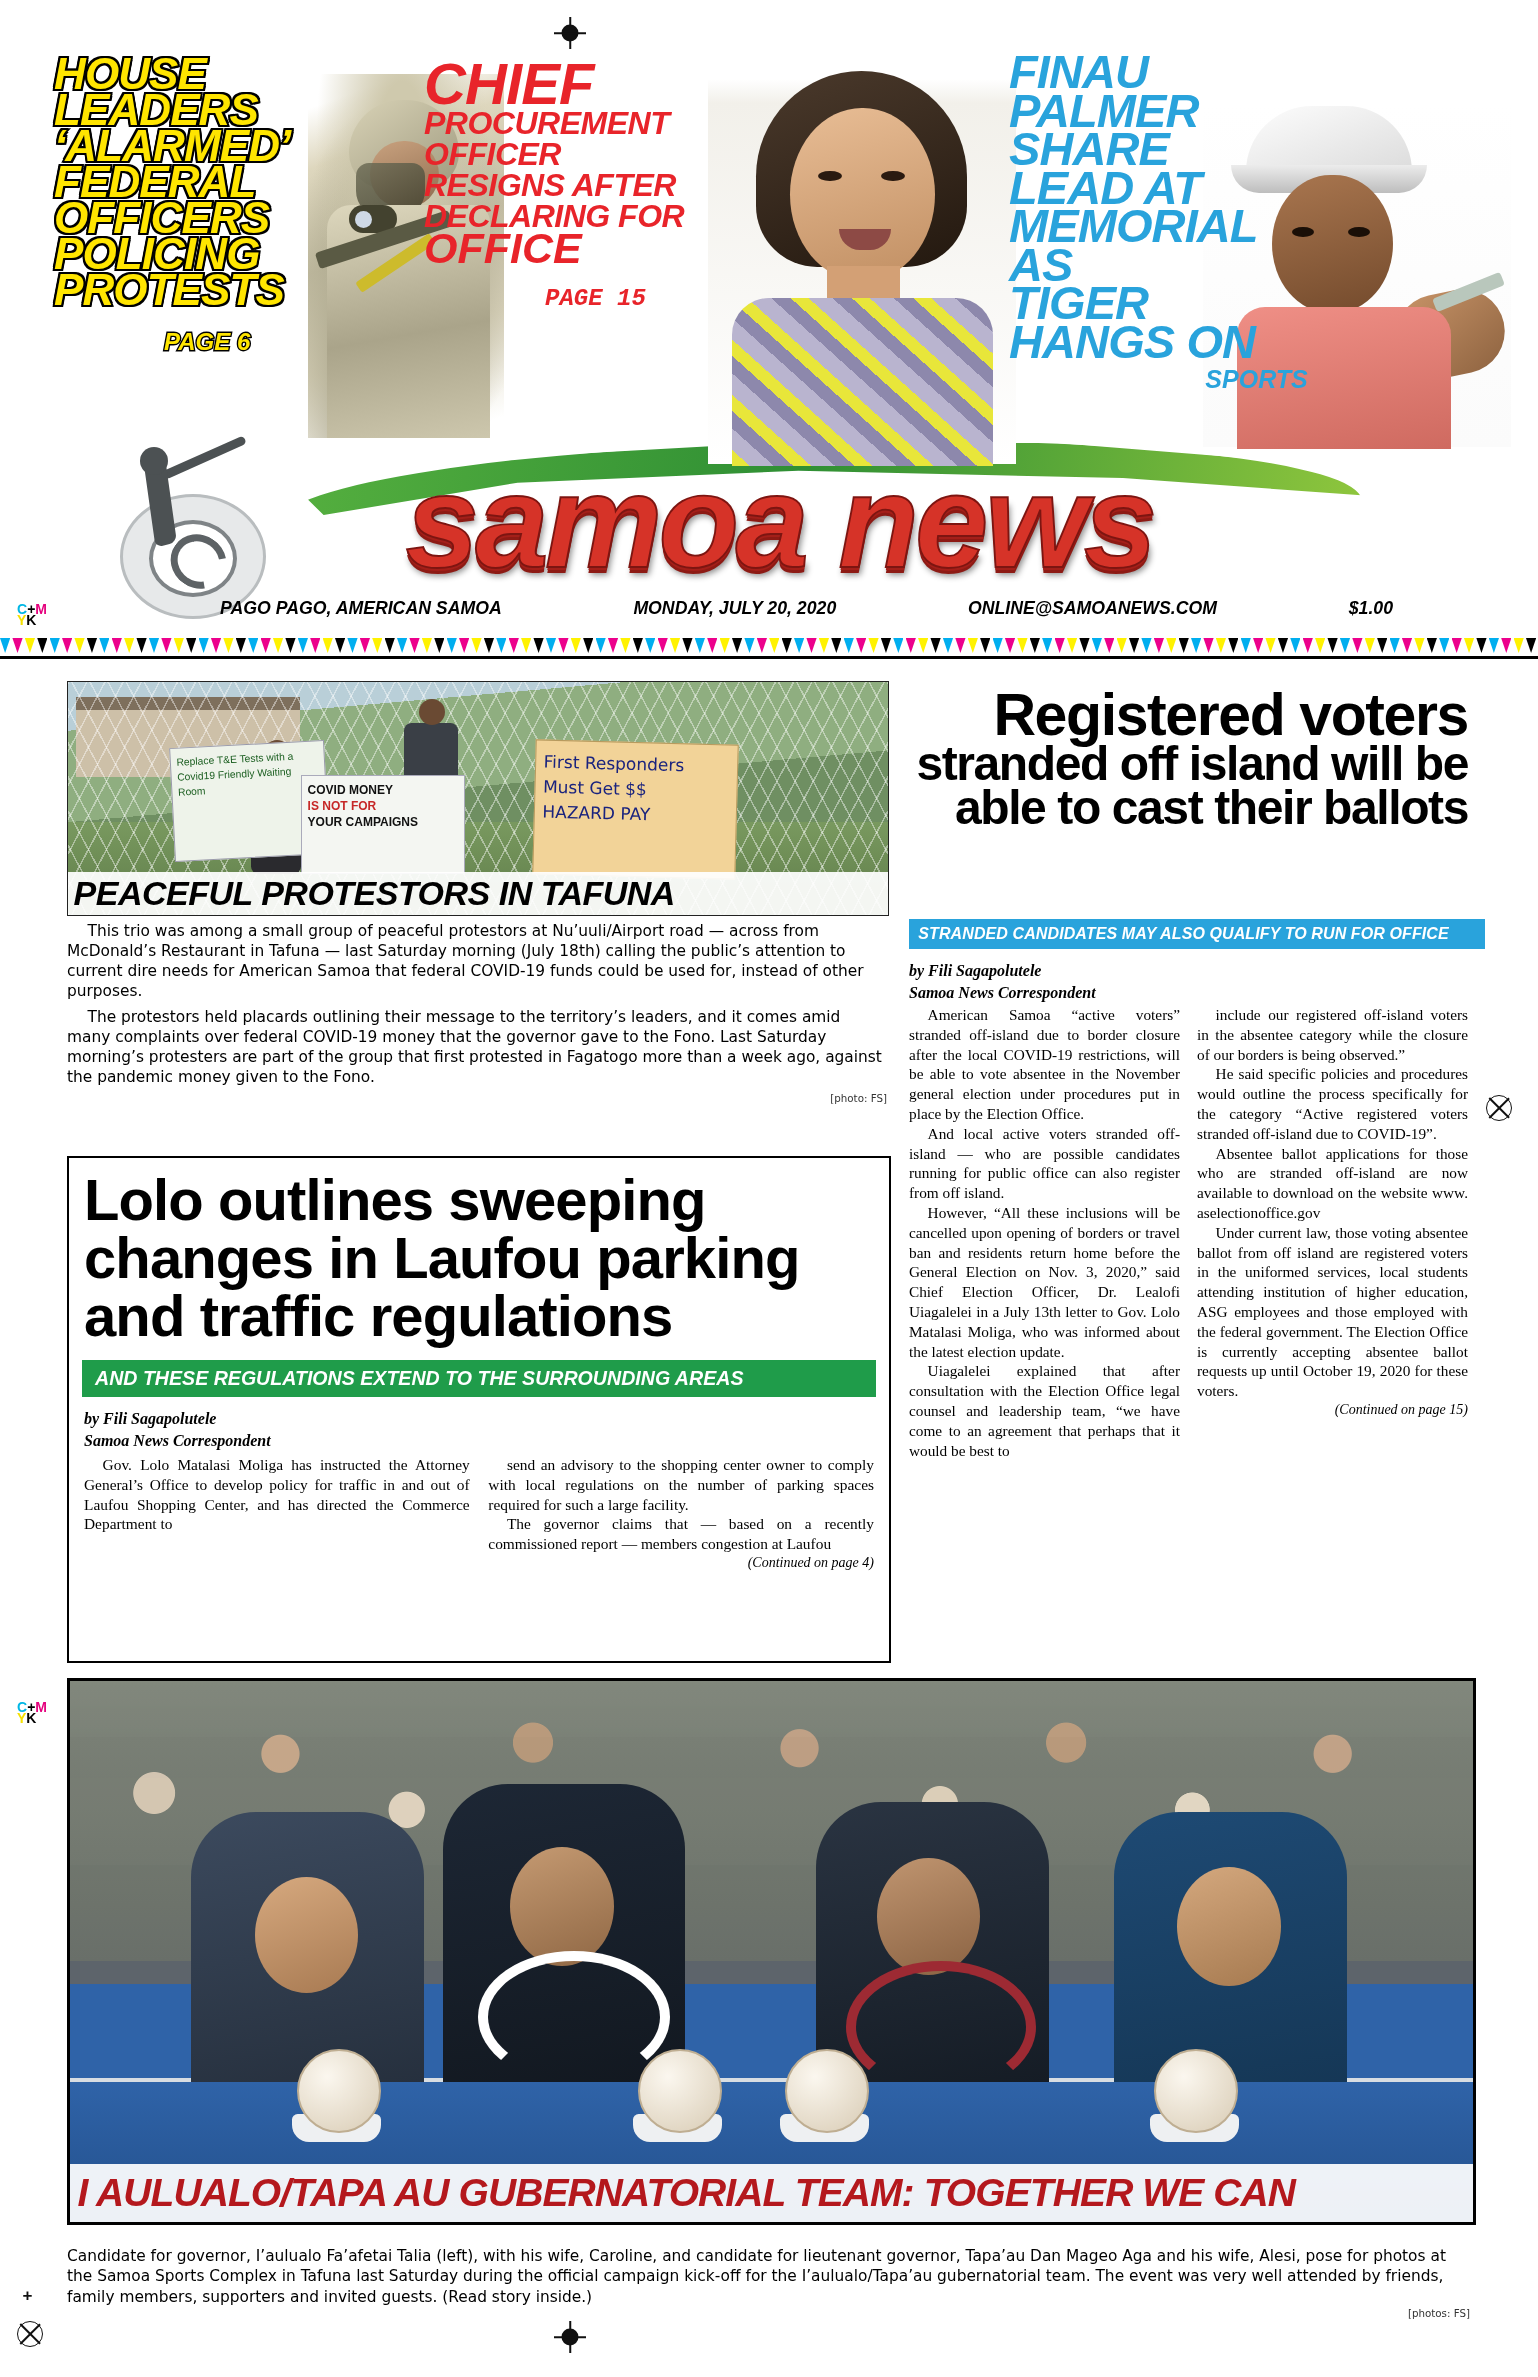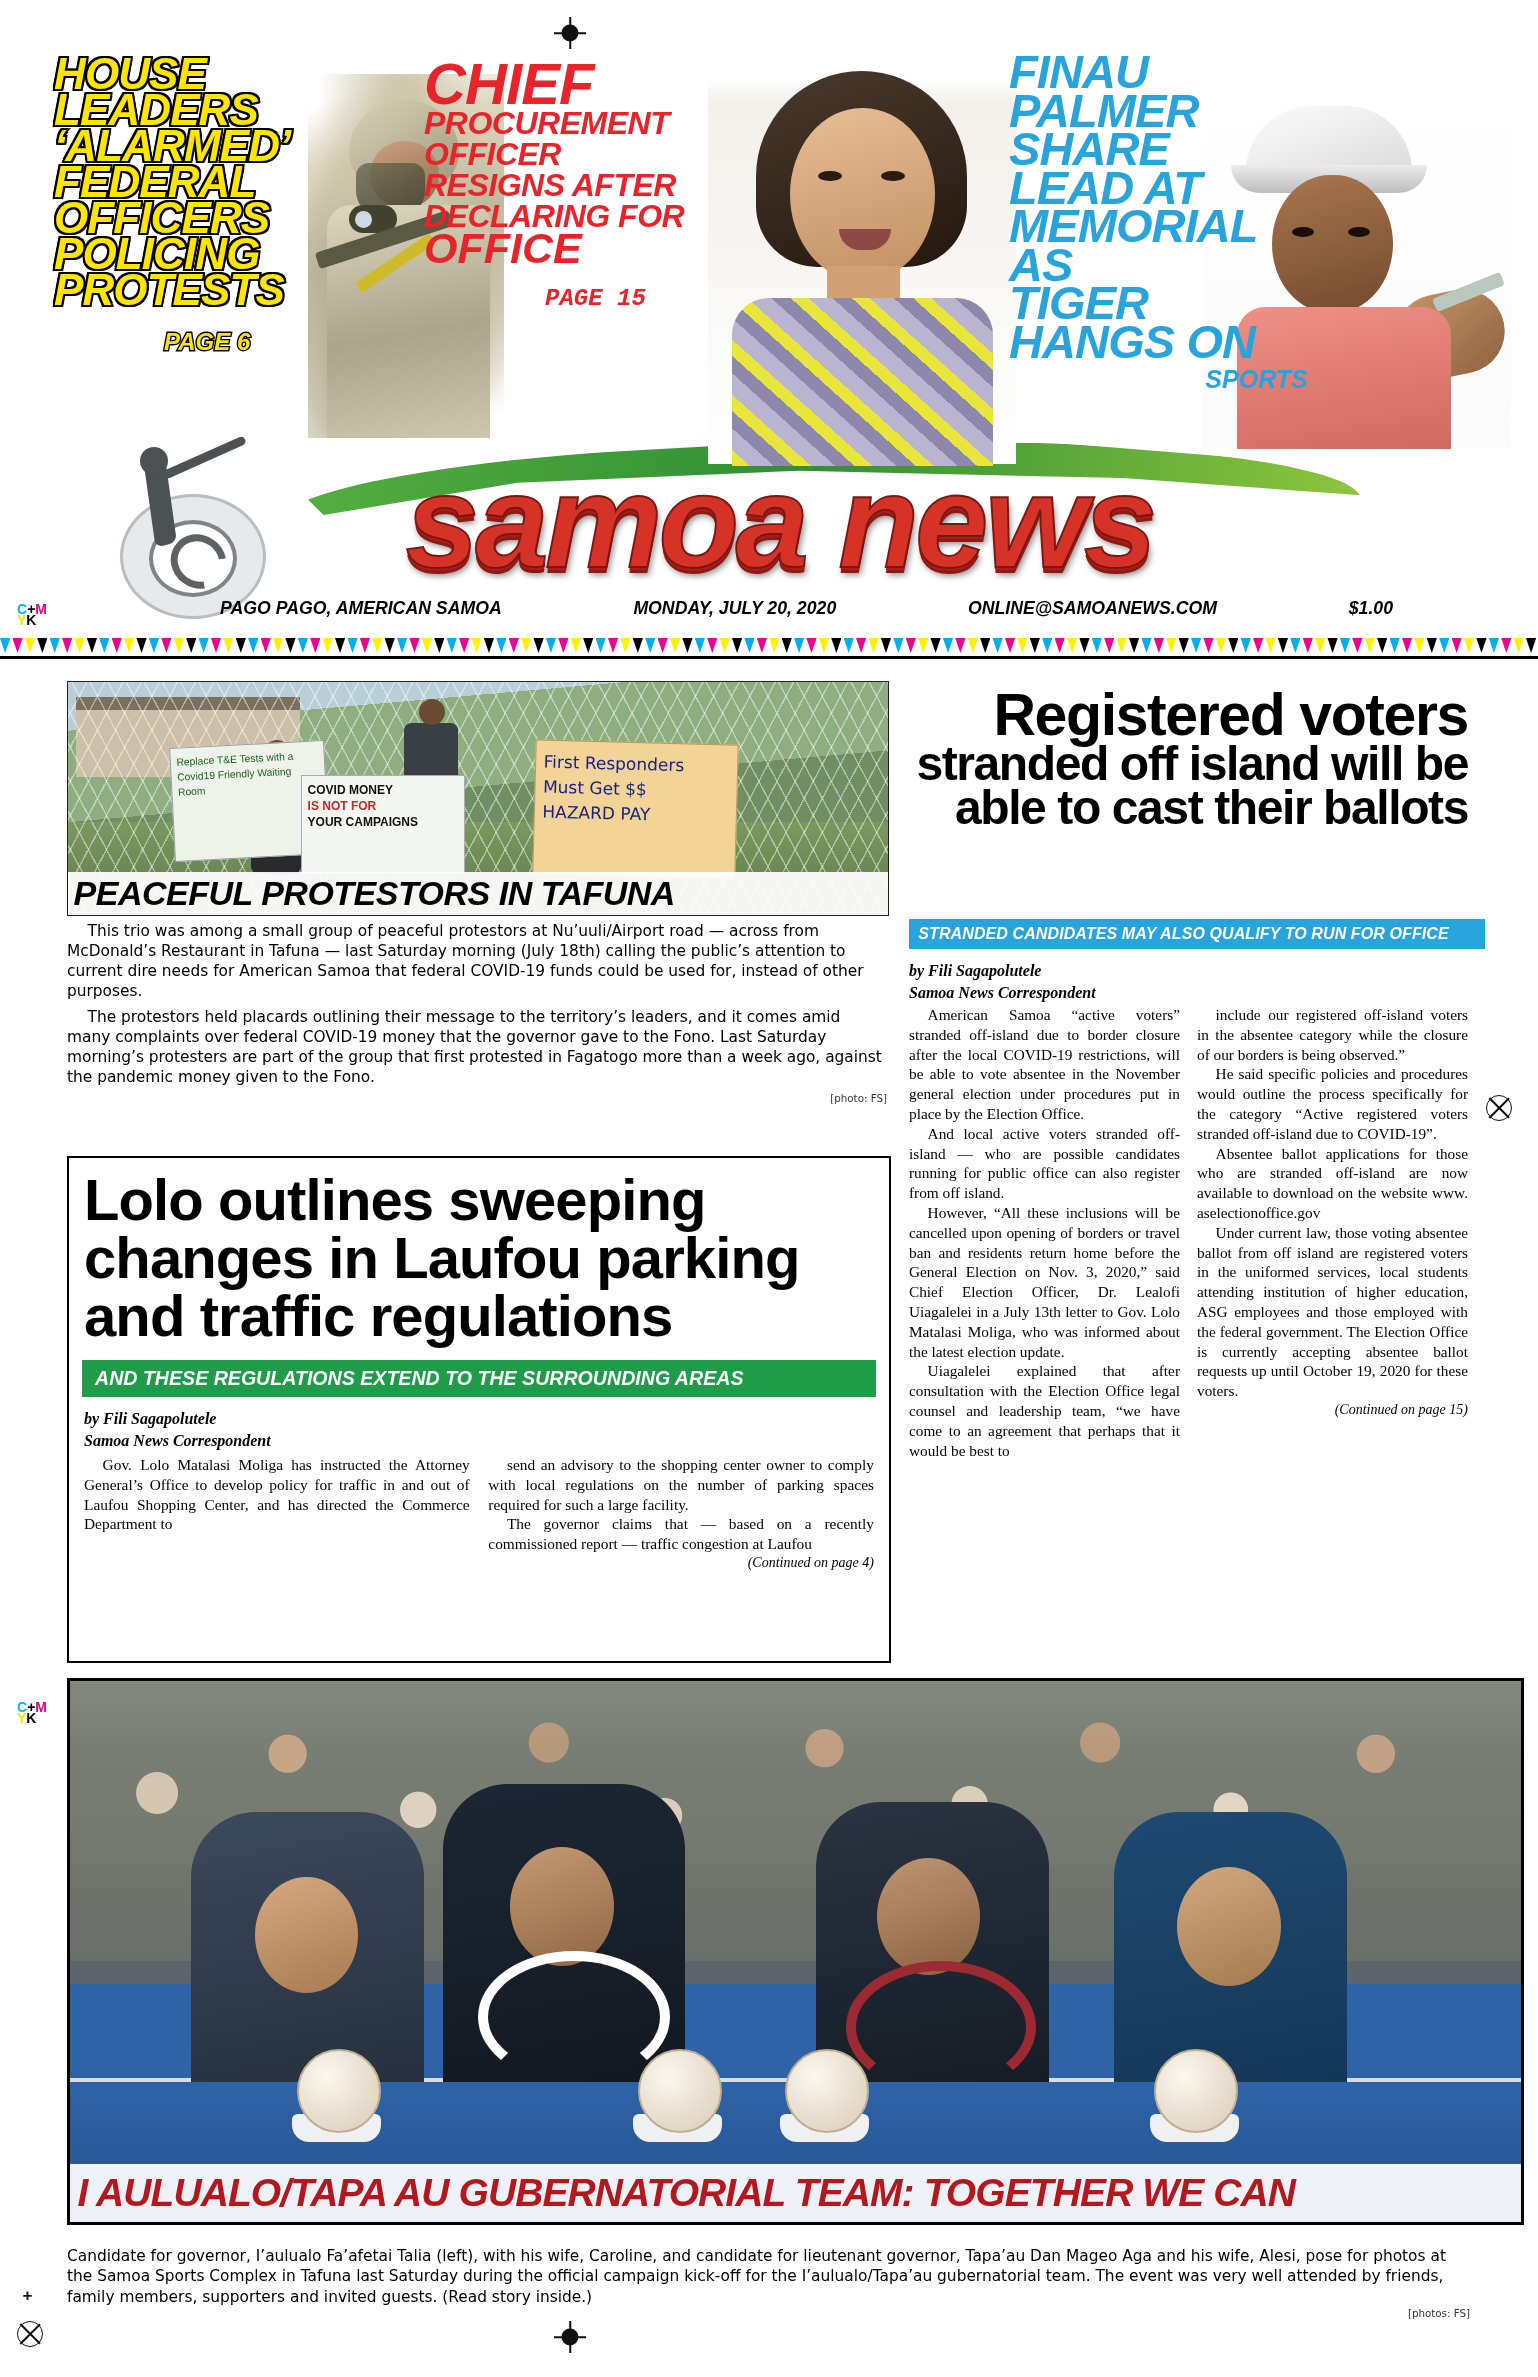--- a/index.html
+++ b/index.html
@@ -181,21 +181,21 @@
     font-size:16px;font-weight:bold;font-style:italic;letter-spacing:0.1px;padding:5.6px 7.5px 6.5px 9.3px;}
   .main-by{position:absolute;left:909px;top:960px;width:270px;font-family:"Liberation Serif",serif;
      font-style:italic;font-weight:bold;font-size:16px;line-height:1.35;}
   .main-cols{position:absolute;left:909px;top:1005px;width:559px;height:653px;display:flex;gap:17px;
     font-family:"Liberation Serif",serif;font-size:15.3px;line-height:1.295;text-align:justify;}
   .main-cols > div{flex:1;}
   .main-cols p{margin:0;text-indent:18.6px;}
 
   
   .bottom-photo{position:absolute;left:67px;top:1678px;width:1403px;height:541px;border:3.7px solid #000;overflow:hidden;
-    background:linear-gradient(180deg,#6c737b 0 18%, #8a8f86 18% 34%, #5d646b 34% 56%, #2f63a8 56% 78%, #2a5794 78% 100%);padding-left:48px;}
+    background:linear-gradient(180deg,#6c737b 0 18%, #8a8f86 18% 34%, #5d646b 34% 56%, #2f63a8 56% 78%, #2a5794 78% 100%);}
   .bp-crowd{position:absolute;left:0;top:0;width:100%;height:280px;
     background-image:
       radial-gradient(circle at 6% 40%, #d8c9b4 0 20.5px, transparent 21.4px),
       radial-gradient(circle at 15% 26%, #caa98a 0 18.6px, transparent 19.6px),
       radial-gradient(circle at 24% 46%, #e3d5c0 0 17.7px, transparent 18.6px),
       radial-gradient(circle at 33% 22%, #bb9a7a 0 19.6px, transparent 20.5px),
       radial-gradient(circle at 41% 48%, #ddd1ba 0 17px, transparent 17.7px),
       radial-gradient(circle at 52% 24%, #c2a184 0 18.6px, transparent 19.6px),
       radial-gradient(circle at 62% 44%, #e0d2bb 0 17.7px, transparent 18.6px),
       radial-gradient(circle at 71% 22%, #bd9c7c 0 19.6px, transparent 20.5px),
@@ -485,21 +485,21 @@
     <div class="lolo-by">
       <div>by Fili Sagapolutele</div>
       <div>Samoa News Correspondent</div>
     </div>
     <div class="lolo-cols">
       <div>
         <p>Gov. Lolo Matalasi Moliga has instructed the Attorney General’s Office to develop policy for traffic in and out of Laufou Shopping Center, and has directed the Commerce Department to</p>
       </div>
       <div>
         <p>send an advisory to the shopping center owner to comply with local regulations on the number of parking spaces required for such a large facility.</p>
-        <p>The governor claims that — based on a recently commissioned report — traffic congestion at Laufou</p>
+        <p>The governor claims that — based on a recently commissioned report — members congestion at Laufou</p>
         <span class="contd">(Continued on page 4)</span>
       </div>
     </div>
   </div>
 
   <div class="main-head">
     <div>Registered voters</div>
     <div class="l2">stranded off island will be</div>
     <div class="l2">able to cast their ballots</div>
   </div>

